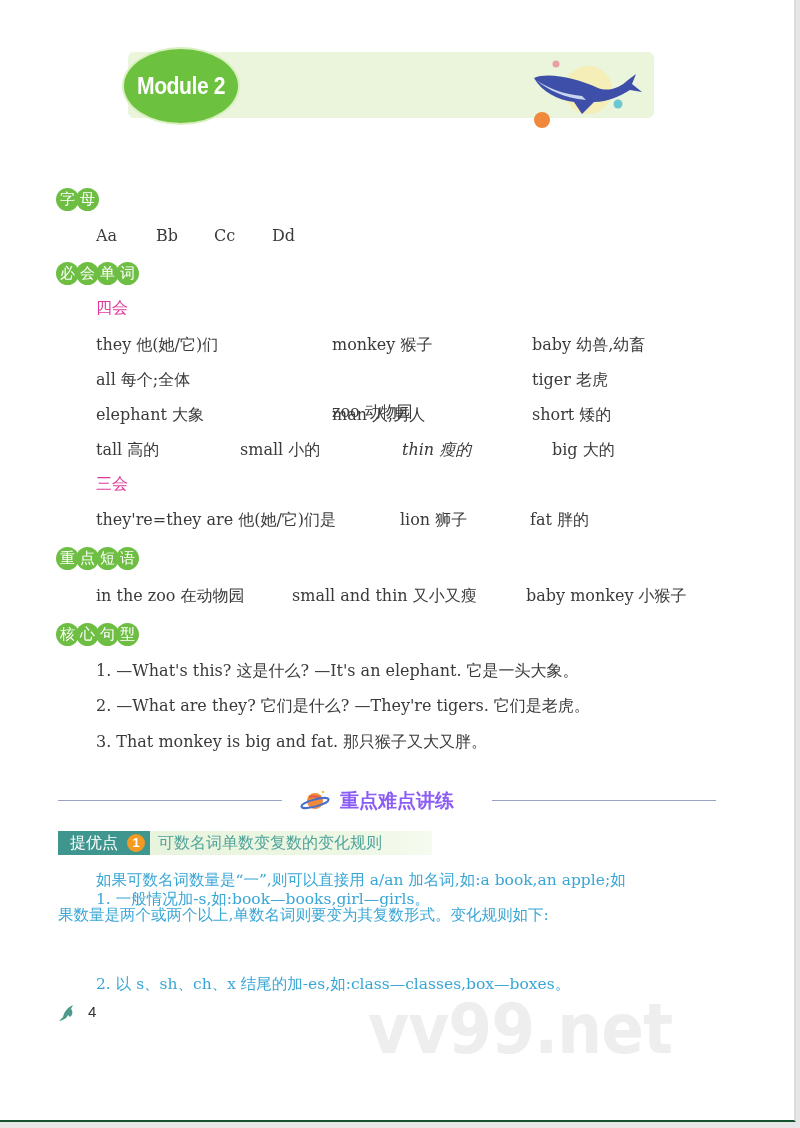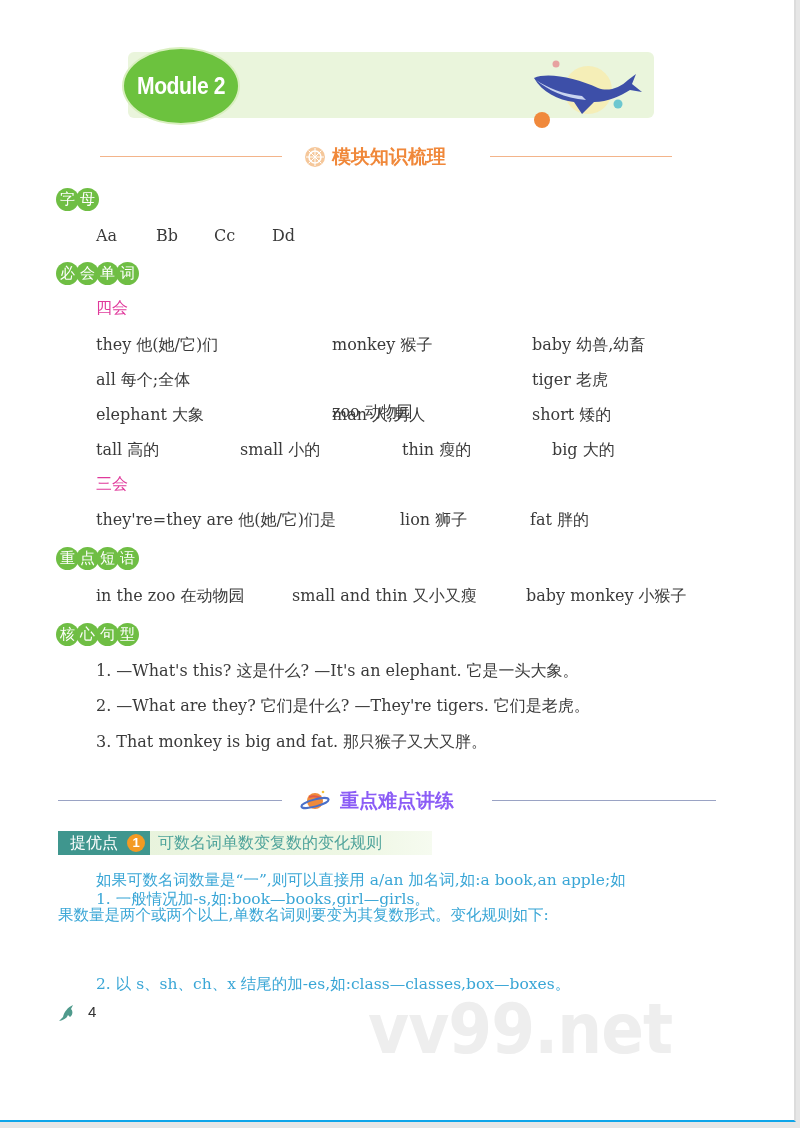--- a/index.html
+++ b/index.html
@@ -1,21 +1,21 @@
 <!DOCTYPE html>
 <html><head>
   <meta charset="utf-8">
   <style>
     * { margin: 0; padding: 0; box-sizing: border-box; }
     html, body { width: 800px; height: 1128px; background: #e6e6e6; overflow: hidden; }
     body { position: relative; font-family: "DejaVu Serif", "Liberation Serif", serif; color: #333; }
     .page {
       position: absolute; left: 0; top: 0; width: 796px; height: 1122px;
       background: #ffffff;
-      border-right: 2px solid #dcdcdc; border-bottom: 2px solid #0ea5e9;
+      border-right: 2px solid #dcdcdc; border-bottom: 2px solid #14532d;
     }
     
     .banner {
       position: absolute; left: 128px; top: 52px; width: 526px; height: 66px;
       background: #eaf5dc; border-radius: 6px;
     }
     .module-oval {
       position: absolute; left: 122px; top: 47px; width: 118px; height: 78px;
       background: #6cc23e; border-radius: 50%;
       border: 2px solid #d9efbf;
@@ -92,30 +92,20 @@
   </div>
   <svg class="whale" viewBox="0 0 118 78">
     <circle cx="60" cy="38" r="24" fill="#f7ecb0" opacity="0.85"></circle>
     <circle cx="28" cy="12" r="3.5" fill="#e7a2a0"></circle>
     <circle cx="14" cy="68" r="8" fill="#f0893c"></circle>
     <circle cx="90" cy="52" r="4.5" fill="#6cc7d0"></circle>
     <path d="M6 26 C 20 20, 48 26, 70 36 C 80 40, 92 36, 100 28 L 108 22 L 104 32 L 114 40 L 102 38 C 92 44, 80 50, 66 50 L 54 62 L 46 50 C 30 48, 14 40, 6 26 Z" fill="#3d4fa8"></path>
     <path d="M8 28 C 20 38, 36 46, 58 48 L 54 44 C 34 42, 20 36, 8 28 Z" fill="#c9d4ef"></path>
   </svg>
 
-  <div class="sec-title" style="top:142px;">
-    <div class="line-left" style="left:0; width:182px; background:#f3b48a;"></div>
-    <svg class="icon" style="left:204px;" viewBox="0 0 22 22">
-      <circle cx="11" cy="11" r="10" fill="#f5c79a"></circle>
-      <circle cx="11" cy="11" r="6" fill="none" stroke="#ffffff" stroke-width="1.5"></circle>
-      <path d="M11 2 L11 20 M2 11 L20 11 M4.6 4.6 L17.4 17.4 M17.4 4.6 L4.6 17.4" stroke="#ffffff" stroke-width="1"></path>
-    </svg>
-    <div class="text" style="left:232px; color:#f0883a;">模块知识梳理</div>
-    <div class="line-right" style="left:390px; width:182px; background:#f3b48a;"></div>
-  </div>
 
   <div class="badge" style="top:188px;">
     <div class="c">字</div>
     <div class="c">母</div>
   </div>
   <div class="row" style="top:225px; left:96px;">
     <span class="cell" style="left:0;">Aa</span>
     <span class="cell" style="left:60px;">Bb</span>
     <span class="cell" style="left:118px;">Cc</span>
     <span class="cell" style="left:176px;">Dd</span>
@@ -140,21 +130,21 @@
     <span class="cell" style="left:436px;">tiger 老虎</span>
   </div>
   <div class="row" style="top:404px; left:96px;">
     <span class="cell" style="left:0;">elephant 大象</span>
     <span class="cell" style="left:236px;">man 人,男人</span>
     <span class="cell" style="left:436px;">short 矮的</span>
   </div>
   <div class="row" style="top:439px; left:96px;">
     <span class="cell" style="left:0;">tall 高的</span>
     <span class="cell" style="left:144px;">small 小的</span>
-    <span class="cell" style="left:306px;">thin 瘦的</span>
+    <span class="cell" style="left:306px;font-style:italic;">thin 瘦的</span>
     <span class="cell" style="left:456px;">big 大的</span>
   </div>
 
   <div class="pink" style="top:474px;">三会</div>
   <div class="row" style="top:509px; left:96px;">
     <span class="cell" style="left:0;">they're=they are 他(她/它)们是</span>
     <span class="cell" style="left:304px;">lion 狮子</span>
     <span class="cell" style="left:434px;">fat 胖的</span>
   </div>
 

